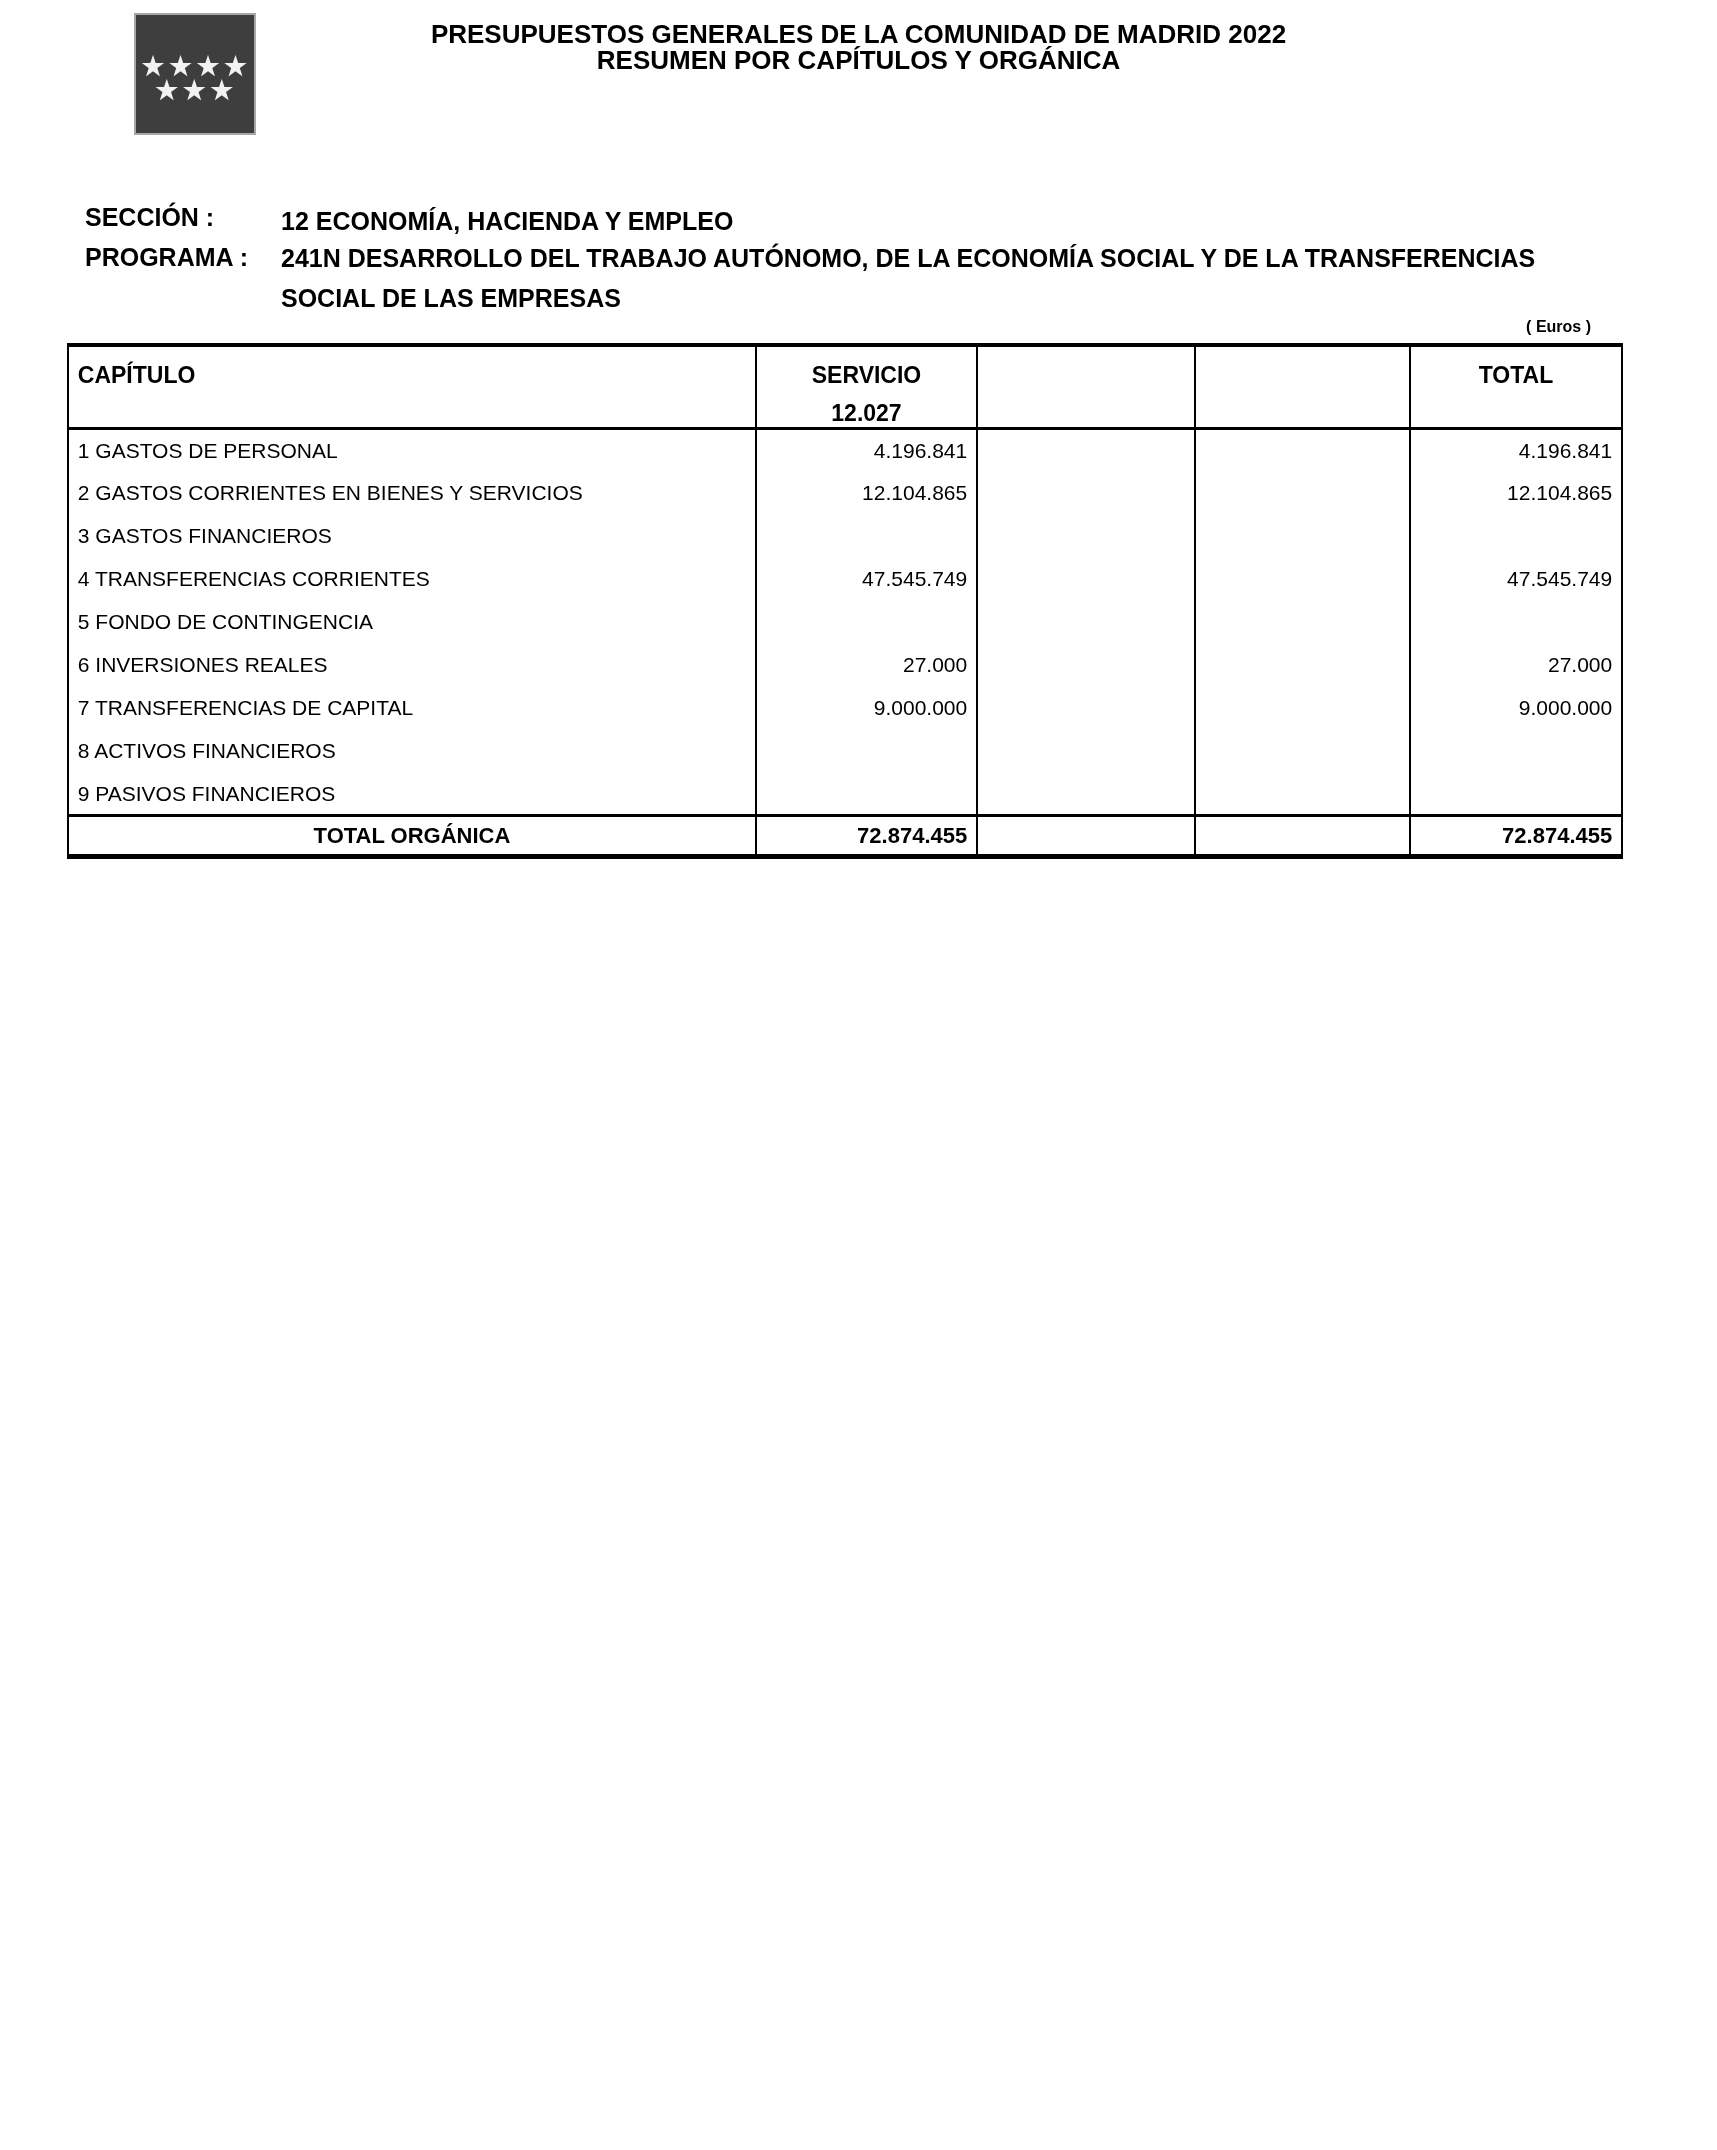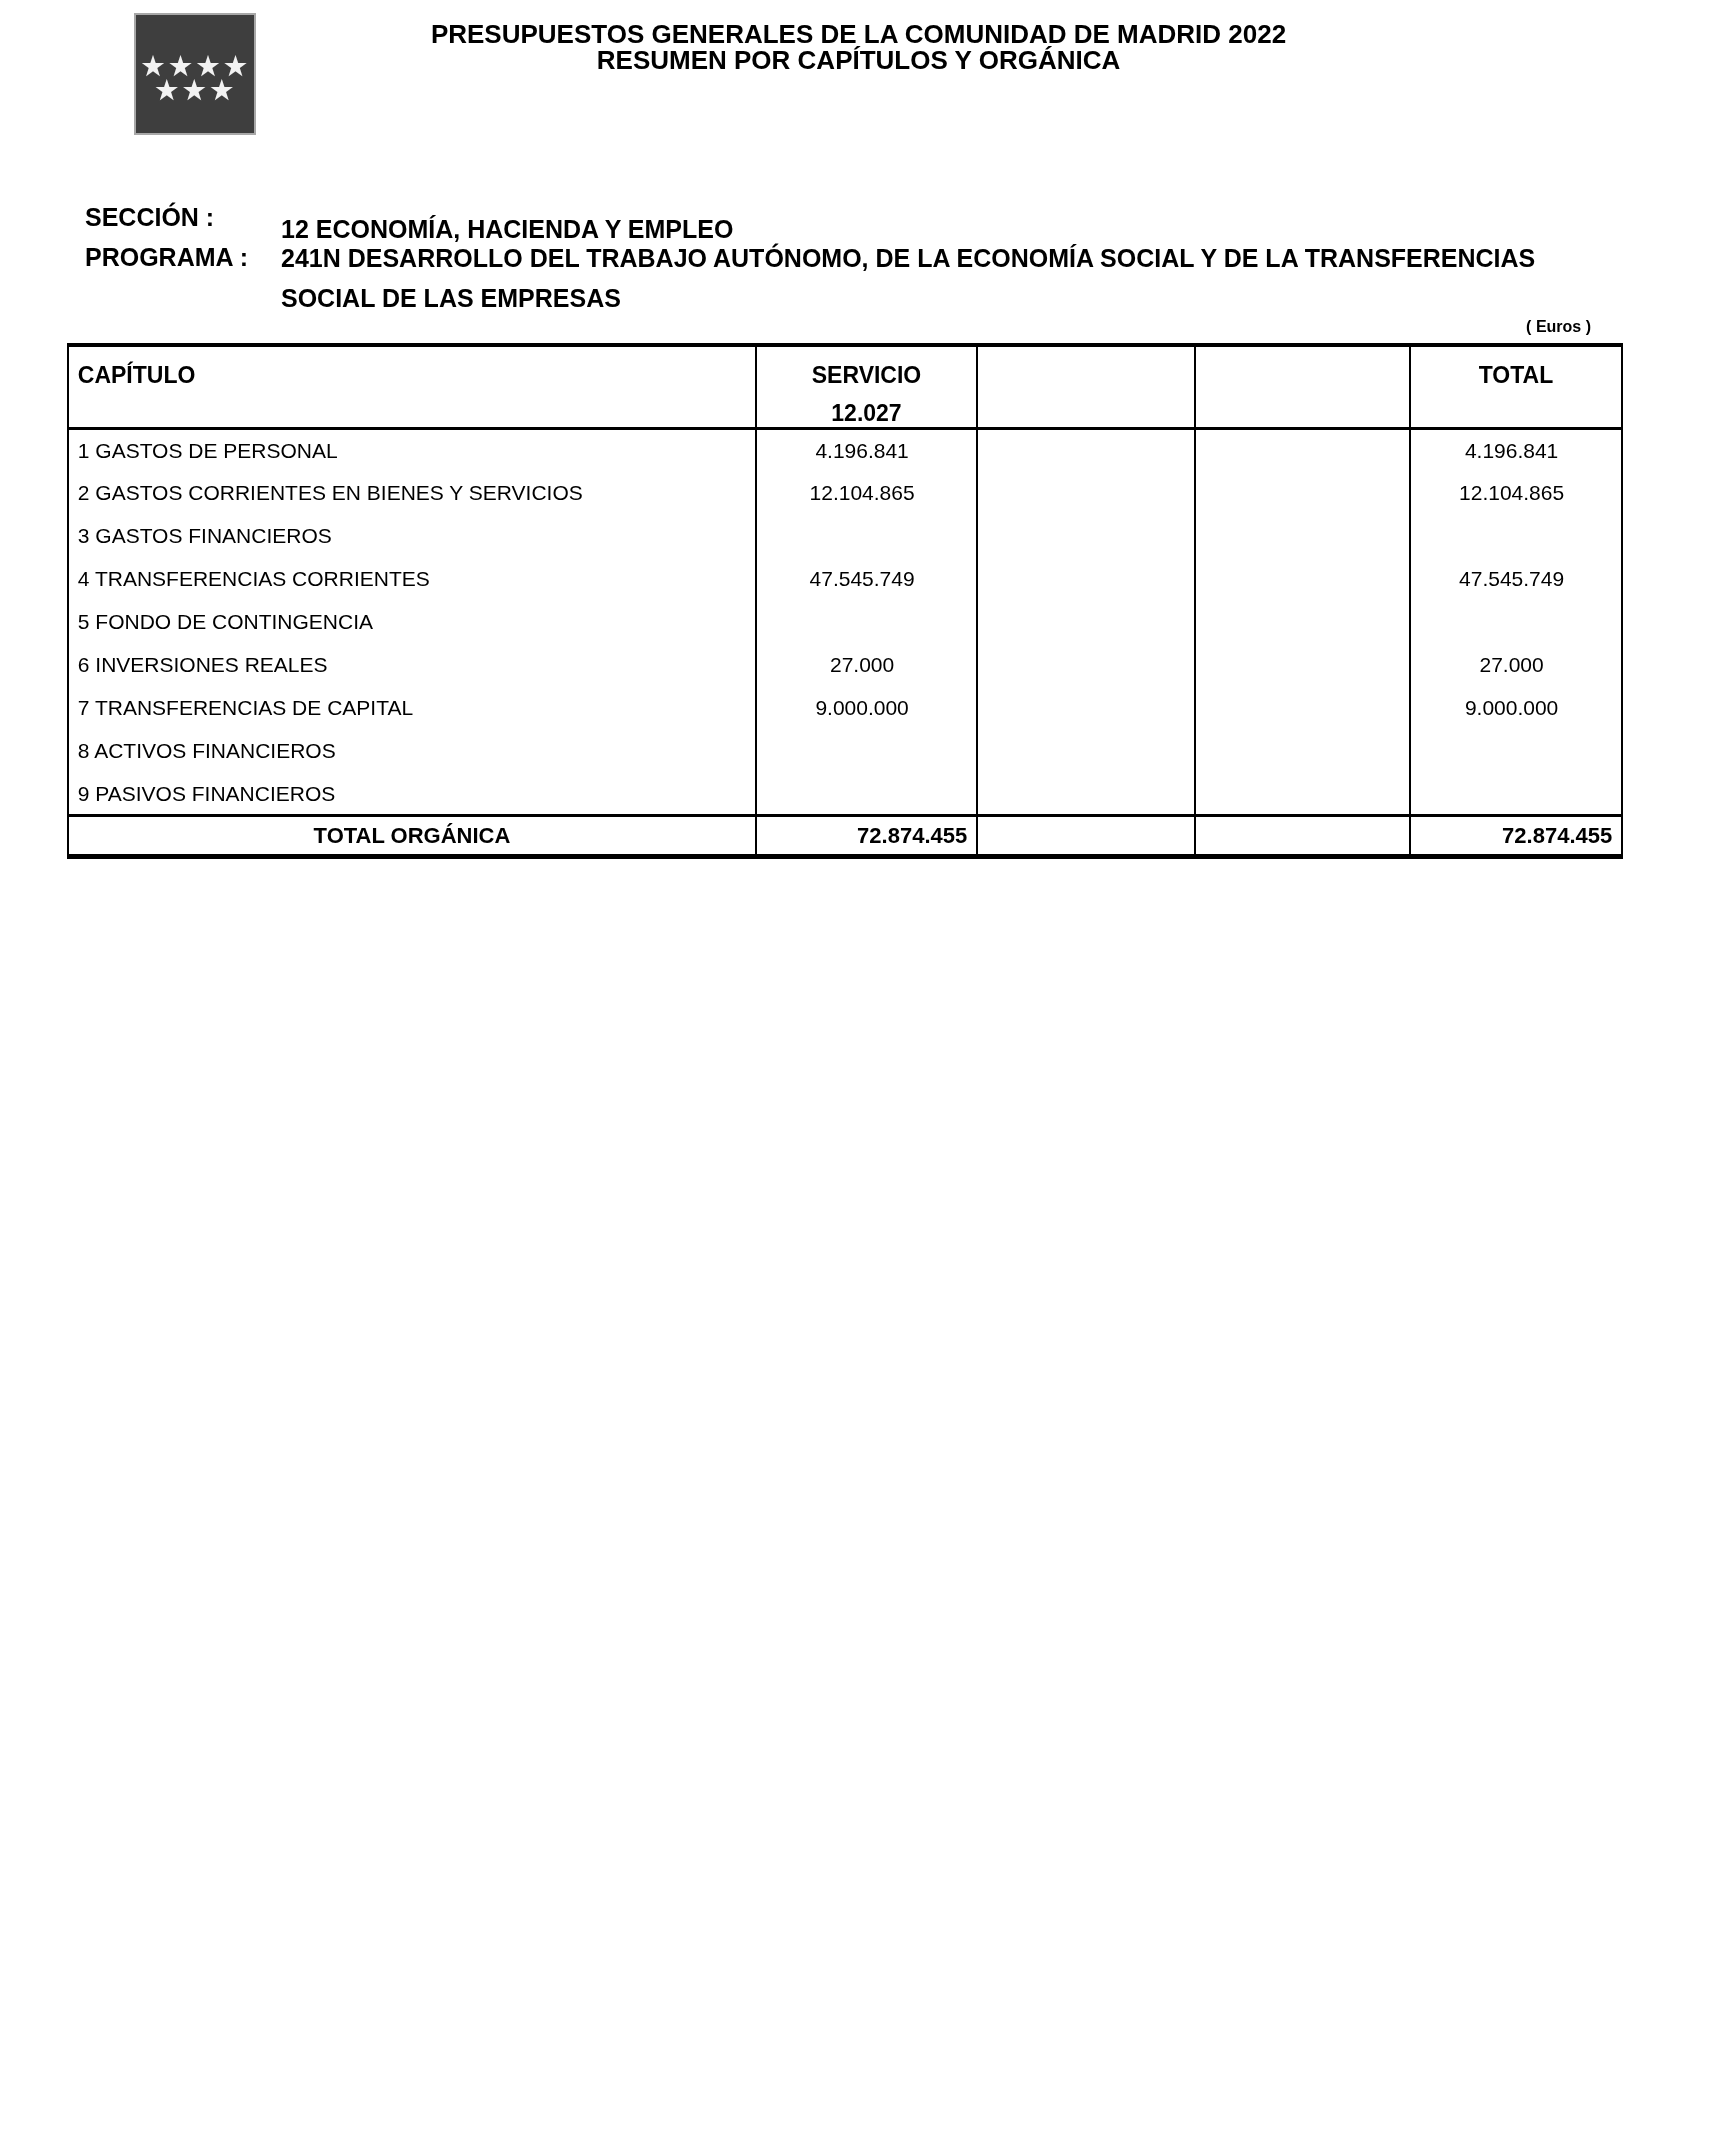--- a/index.html
+++ b/index.html
@@ -44,21 +44,21 @@
   
   .meta-row {
     position:absolute; left:85px;
     display:flex; align-items:flex-start;
     font-size:25px; font-weight:bold; line-height:31px;
   }
   .meta-row.seccion { top:202px; }
   .meta-row.programa { top:242px; }
   .meta-label { width:196px; flex:0 0 196px; }
   .meta-value { width:1349px; line-height:40px; margin-top:-4.4px; }
-  .meta-row.seccion .meta-value { line-height:31px; margin-top:12px; }
+  .meta-row.seccion .meta-value { line-height:31px; margin-top:4px; }
   
   .euros-note {
     position:absolute; right:126px; top:318px;
     font-size:16px; font-weight:bold;
   }
   
   table.budget {
     position:absolute; left:67px; top:343px;
     width:1554px;
     border-collapse:collapse;
@@ -79,21 +79,21 @@
     vertical-align:top;
     padding-top:14.7px;
     font-size:23px; font-weight:bold;
   }
   th.th-capitulo { text-align:left; padding-left:8.8px; }
   th.th-servicio, th.th-total { text-align:center; }
   .servicio-code { margin-top:11.7px; font-size:23px; font-weight:bold; }
   tbody tr { height:43px; }
   tbody td { vertical-align:middle; font-size:21px; }
   td.c-label { text-align:left; padding-left:8.8px; }
-  td.c-num { text-align:center; padding-right:8.8px; }
+  td.c-num { text-align:right; padding-right:8.8px; }
   tfoot tr { height:41px; }
   tfoot td {
     border-top:3.7px solid #000;
     vertical-align:middle;
     font-size:22px; font-weight:bold;
   }
   tfoot td.t-label { text-align:center; }
   tfoot td.c-num { text-align:right; padding-right:8.8px; }
 </style>
 </head>

